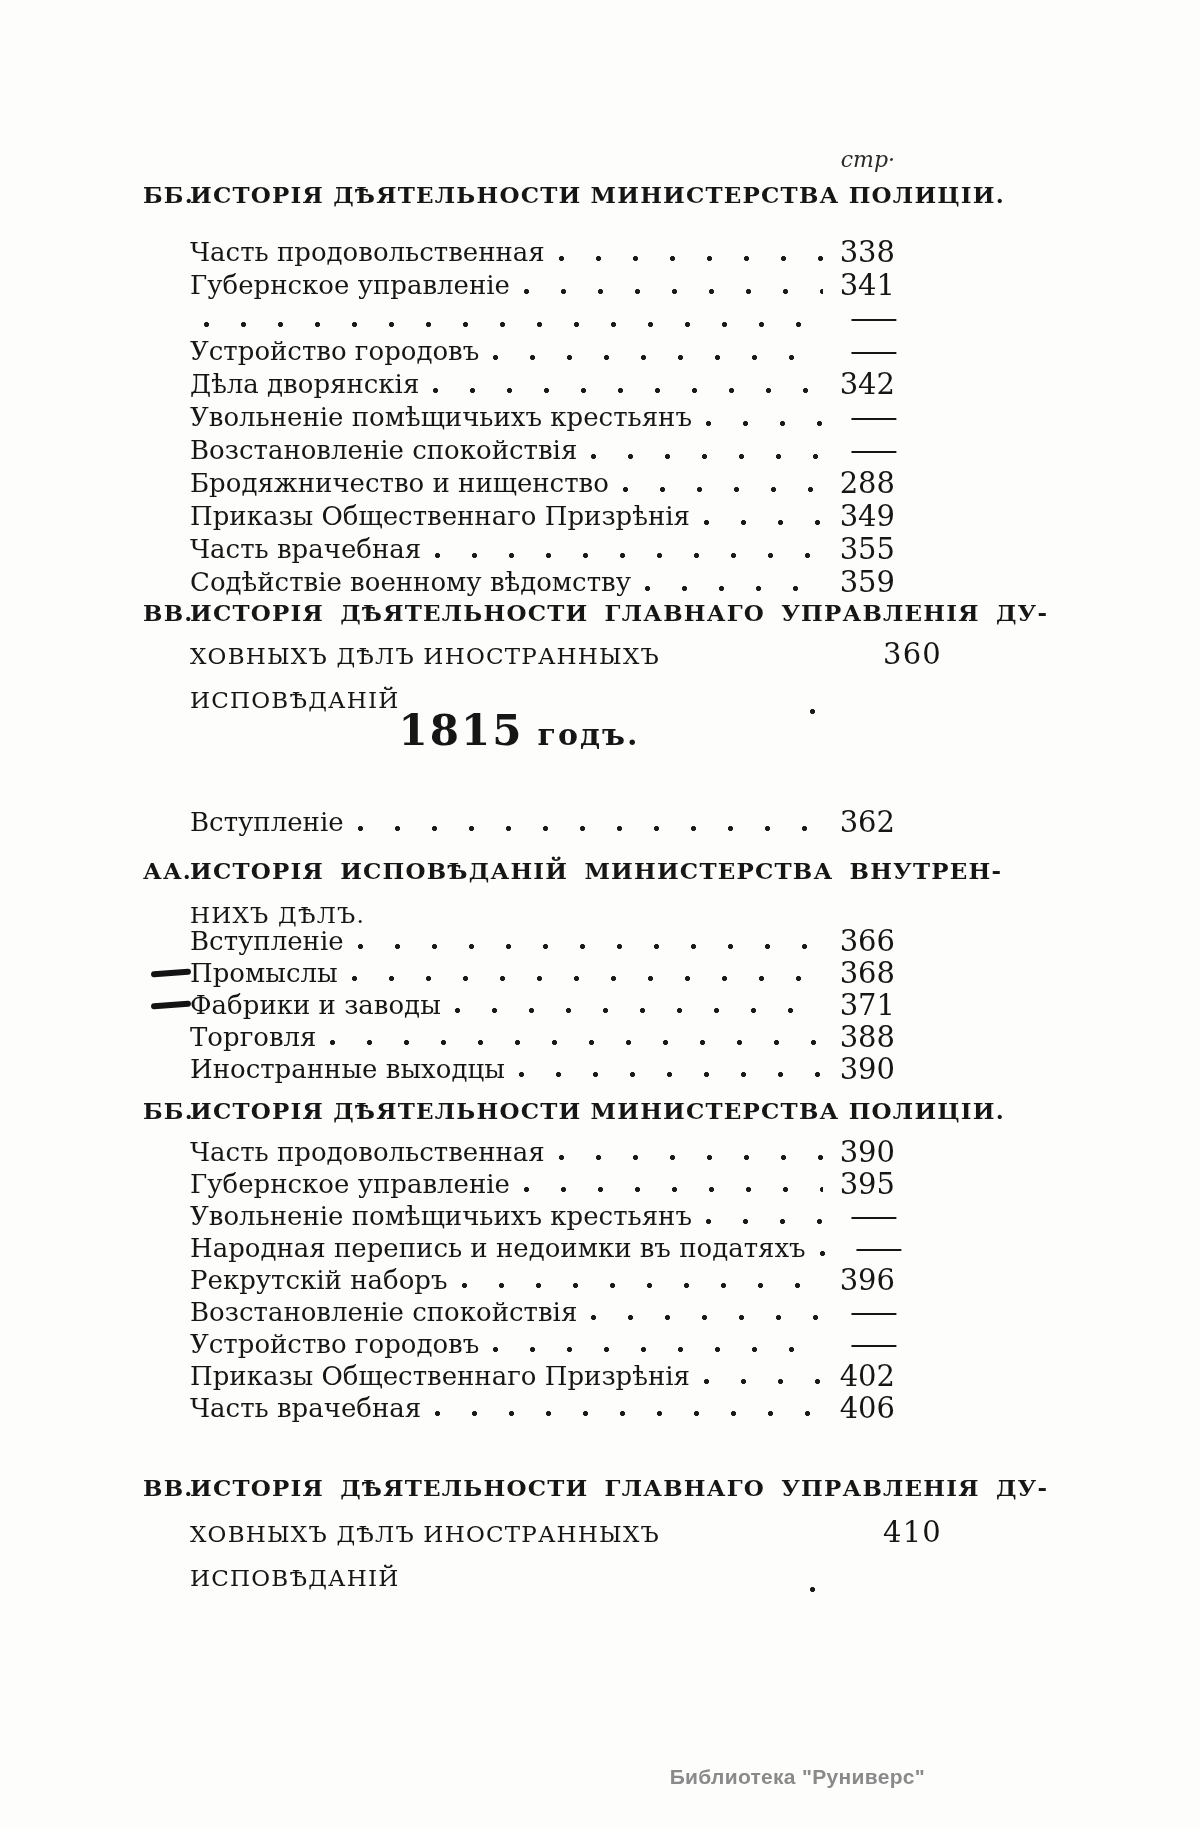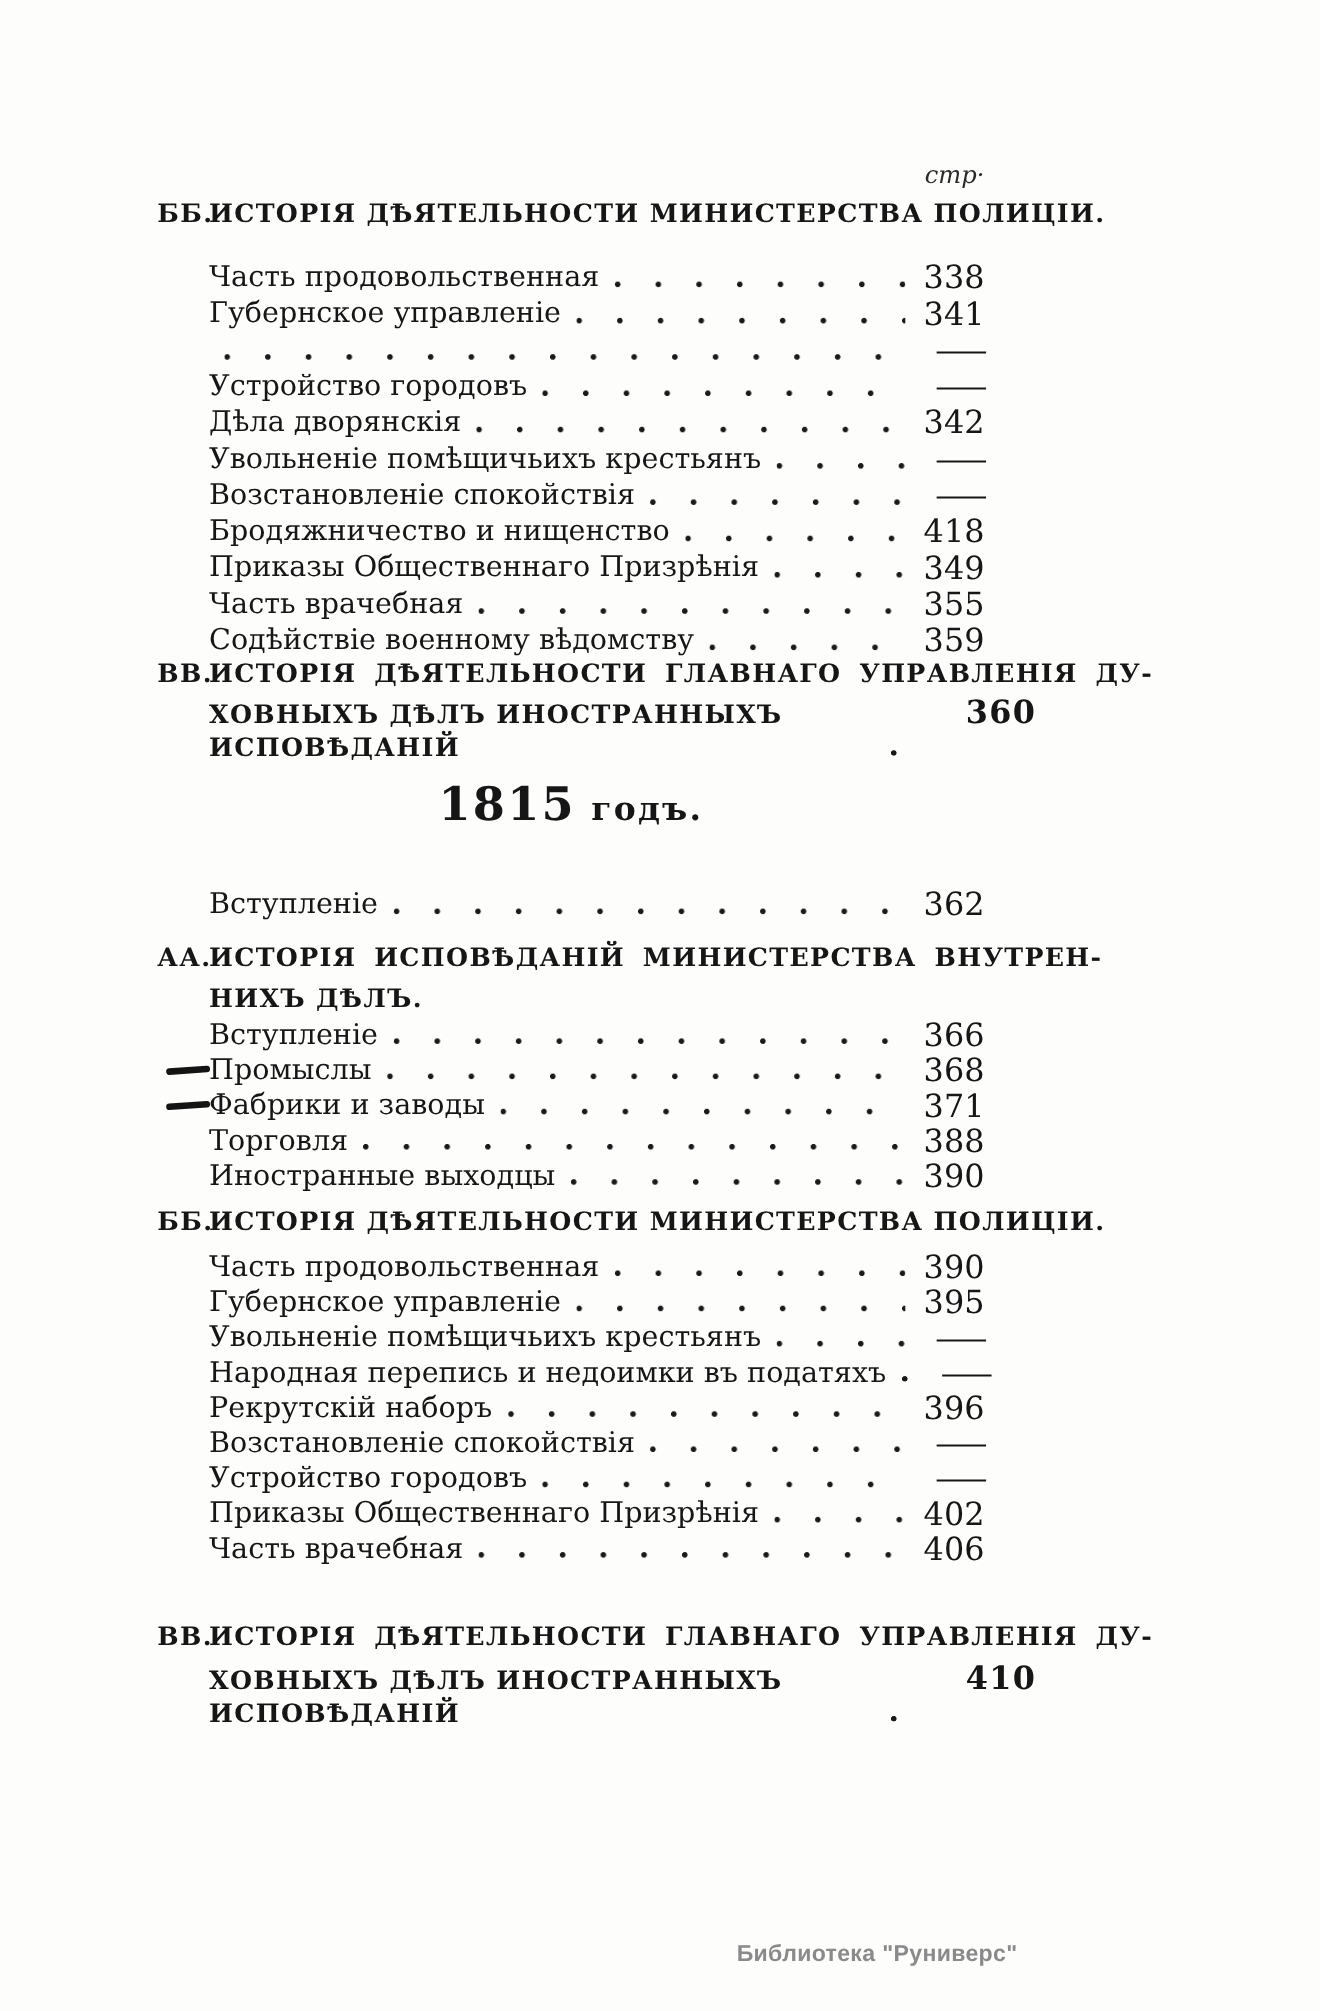--- a/index.html
+++ b/index.html
@@ -31,23 +31,23 @@
     font-weight: bold;
     font-size: 23px;
     line-height: 30px;
     letter-spacing: 1.2px;
     white-space: nowrap;
   }
   .sec-label { flex: none; width: 47px; }
   .sec-title { flex: 1; }
   .wide { word-spacing: 7px; }
   .head-line2 {
-    font-weight: bold;
+    font-weight: normal;
     font-size: 23px;
-    line-height: 30px;
+    line-height: 44px;
     letter-spacing: 1.2px;
     padding-left: 47px;
     display: flex;
     align-items: baseline;
     gap: 48px;
   }
 
   
   .toc-row {
     position: relative;
@@ -192,21 +192,21 @@
 
         <span class="toc-label">Возстановленіе спокойствія</span>
         <span class="leader"></span>
         <span class="toc-page dash">—</span>
       </div>
 
       <div class="toc-row">
 
         <span class="toc-label">Бродяжничество и нищенство</span>
         <span class="leader"></span>
-        <span class="toc-page">418</span>
+        <span class="toc-page">288</span>
       </div>
 
       <div class="toc-row">
 
         <span class="toc-label">Приказы Общественнаго Призрѣнія</span>
         <span class="leader"></span>
         <span class="toc-page">349</span>
       </div>
 
       <div class="toc-row">

